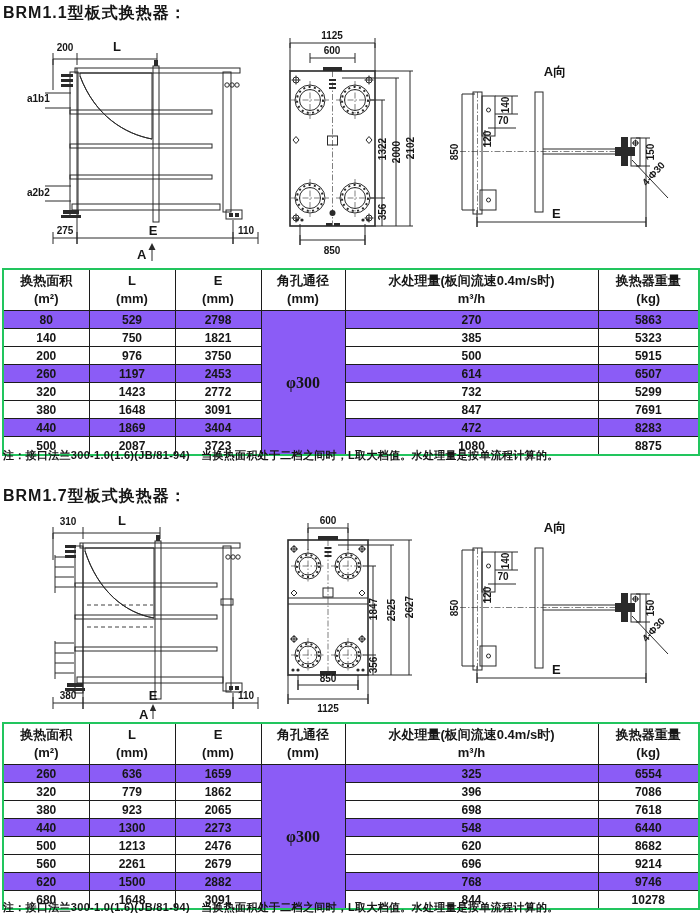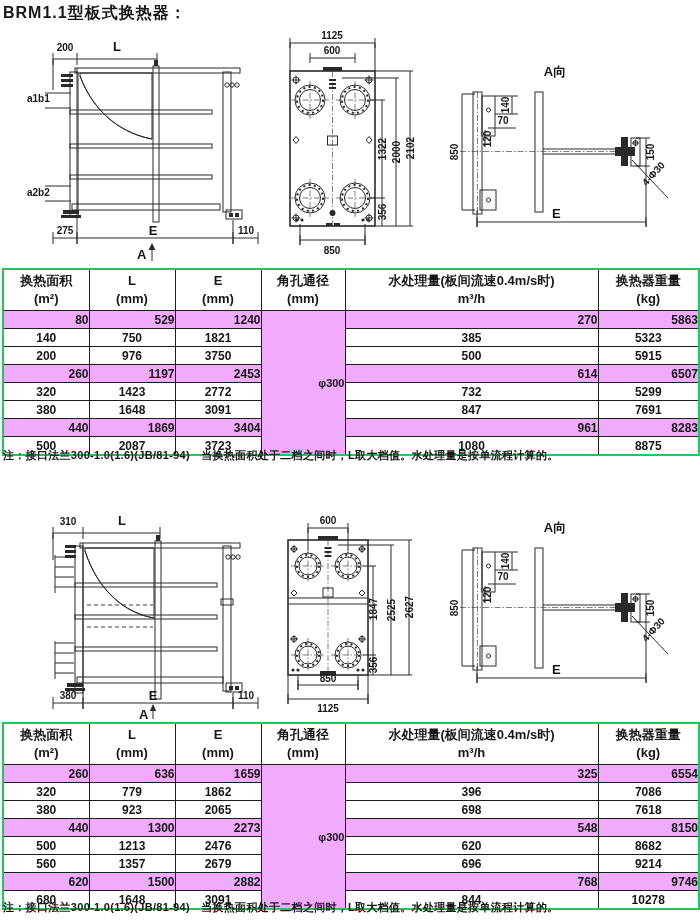--- a/index.html
+++ b/index.html
@@ -7,22 +7,22 @@
         font-family:"Liberation Sans","DejaVu Sans",sans-serif;color:#161616;}
   .heading{position:absolute;left:3px;font-size:16px;font-weight:bold;letter-spacing:1px;}
   .note{position:absolute;left:3px;font-size:11px;font-weight:bold;letter-spacing:.3px;white-space:nowrap;}
   
   table.spec{position:absolute;left:2px;width:696px;border-collapse:collapse;table-layout:fixed;
              border:2px solid #22c55e;}
   table.spec th, table.spec td{border:1px solid #1c1c1c;text-align:center;vertical-align:middle;
              padding:0;font-weight:bold;color:#161616;}
   table.spec th{height:40px;font-size:13px;line-height:1.35;background:#fff;}
   table.spec td{height:17px;font-size:12px;}
-  table.spec tr.shade td{background:#f0abfc;text-align:right;}
-  table.spec td.hole{background:#fff;font-size:11px;}
+  table.spec tr.shade td{background:#8b5cf6;}
+  table.spec td.hole{background:#fff;font-size:16px;font-family:Liberation Serif, serif;}
   
   svg{position:absolute;overflow:visible;}
   svg line, svg path, svg rect, svg circle, svg polyline{stroke:#2a2a2a;fill:none;stroke-width:1;}
   svg .fill{fill:#2a2a2a;stroke:none;}
   svg .thick{stroke-width:1.6;}
   svg text{font-family:"Liberation Sans","DejaVu Sans",sans-serif;font-weight:bold;fill:#161616;
            font-size:10px;stroke:none;}
   svg text.big{font-size:13px;}
   svg .cl{stroke-dasharray:6 2 1.5 2;stroke-width:.6;}
   svg .dash{stroke-dasharray:4 3;stroke-width:.9;}
@@ -283,21 +283,21 @@
         <th>
             <div>换热器重量</div>
             <div>(kg)</div>
           </th>
       </tr>
     </thead>
     <tbody>
       <tr class="shade">
           <td>80</td>
           <td>529</td>
-          <td>1240</td>
+          <td>2798</td>
           <td class="hole" rowspan="8">φ300</td>
           <td>270</td>
           <td>5863</td>
         </tr>
       <tr>
           <td>140</td>
           <td>750</td>
           <td>1821</td>
           <td>385</td>
           <td>5323</td>
@@ -327,35 +327,36 @@
           <td>380</td>
           <td>1648</td>
           <td>3091</td>
           <td>847</td>
           <td>7691</td>
         </tr>
       <tr class="shade">
           <td>440</td>
           <td>1869</td>
           <td>3404</td>
-          <td>961</td>
+          <td>472</td>
           <td>8283</td>
         </tr>
       <tr>
           <td>500</td>
           <td>2087</td>
           <td>3723</td>
           <td>1080</td>
           <td>8875</td>
         </tr>
     </tbody>
   </table>
 
   <div class="note" style="top:448px;">注：接口法兰300-1.0(1.6)(JB/81-94)　当换热面积处于二档之间时，L取大档值。水处理量是按单流程计算的。</div>
 
+  <div class="heading" style="top:486px;">BRM1.7型板式换热器：</div>
 
   <svg style="left:25px;top:515px;" width="245" height="205" viewBox="0 0 245 205">
     <defs>
       <pattern id="hatch2" width="5" height="8" patternUnits="userSpaceOnUse">
         <line x1="2.5" y1="0" x2="2.5" y2="8" stroke="#444" stroke-width="1"></line>
       </pattern>
     </defs>
     <line x1="28" y1="18" x2="135" y2="18"></line>
     <line class="tick" x1="28" y1="12" x2="28" y2="24"></line>
       <line class="tick" x1="58" y1="12" x2="58" y2="24"></line>
@@ -622,32 +623,32 @@
           <td>923</td>
           <td>2065</td>
           <td>698</td>
           <td>7618</td>
         </tr>
       <tr class="shade">
           <td>440</td>
           <td>1300</td>
           <td>2273</td>
           <td>548</td>
-          <td>8150</td>
+          <td>6440</td>
         </tr>
       <tr>
           <td>500</td>
           <td>1213</td>
           <td>2476</td>
           <td>620</td>
           <td>8682</td>
         </tr>
       <tr>
           <td>560</td>
-          <td>1357</td>
+          <td>2261</td>
           <td>2679</td>
           <td>696</td>
           <td>9214</td>
         </tr>
       <tr class="shade">
           <td>620</td>
           <td>1500</td>
           <td>2882</td>
           <td>768</td>
           <td>9746</td>

